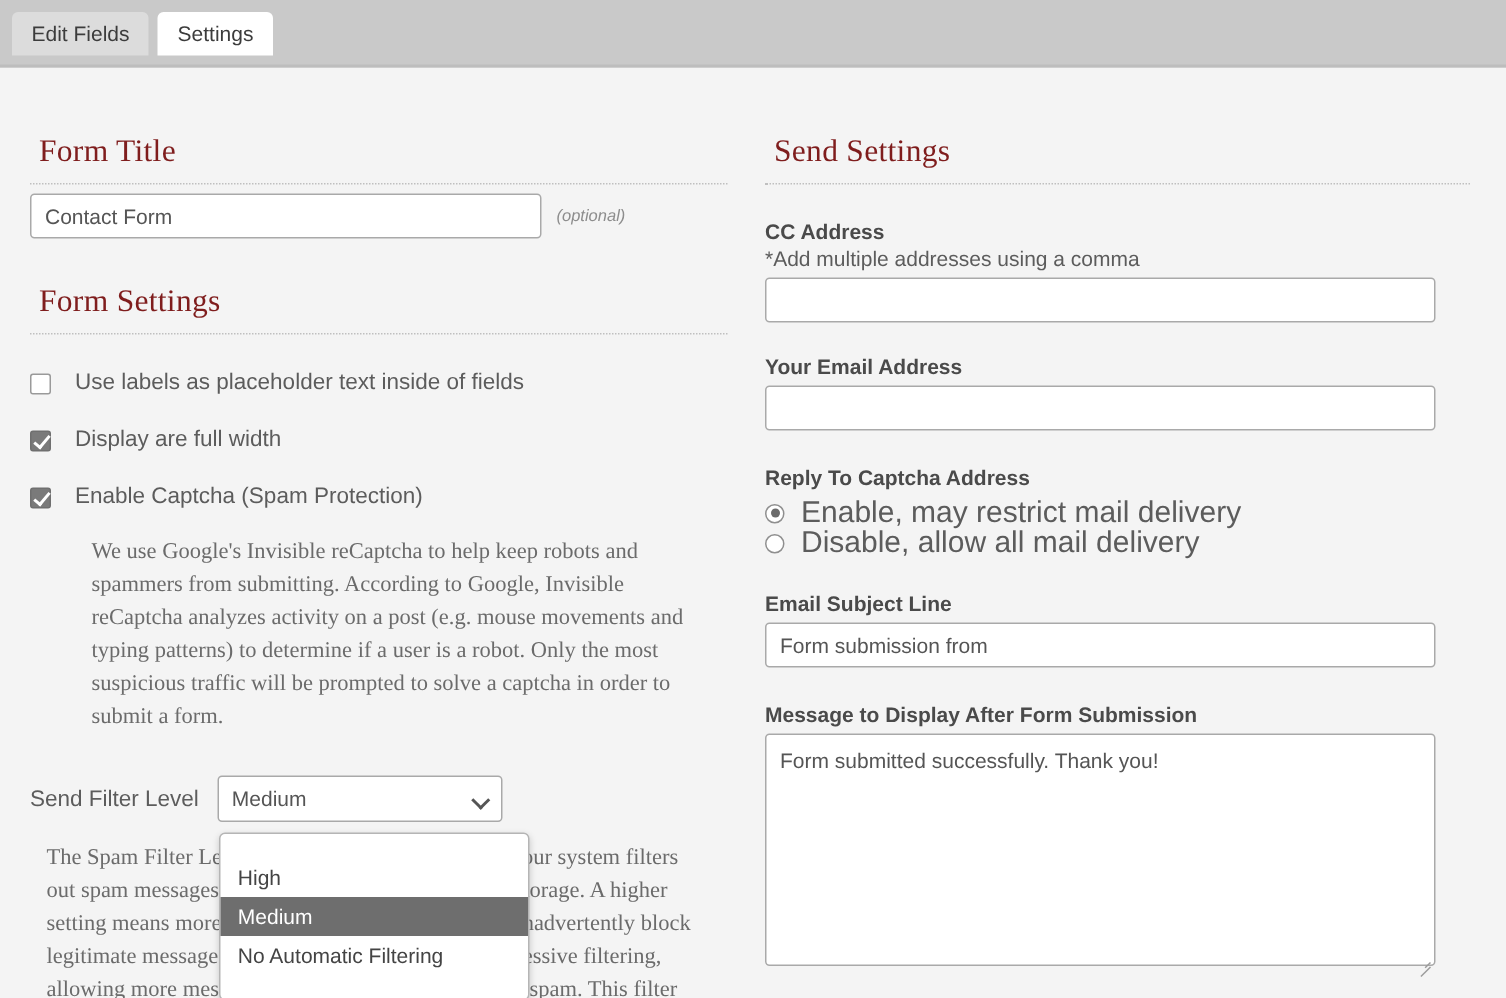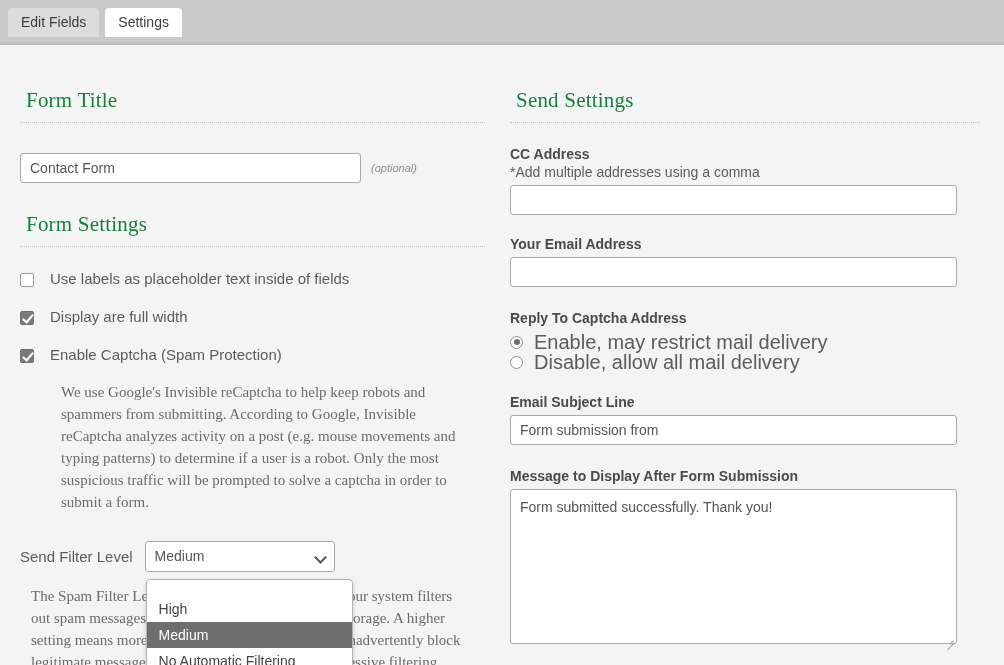--- a/index.html
+++ b/index.html
@@ -35,21 +35,21 @@
   
   .page { position: absolute; top: 45px; left: 0; width: 1004px; height: 620px; }
   .col-left  { position: absolute; left: 20px;  top: 0; width: 465px; }
   .col-right { position: absolute; left: 510px; top: 0; width: 470px; }
 
   
   .section-head {
     font-family: "Liberation Serif", serif;
     font-size: 21px;
     font-weight: normal;
-    color: #15803d;
+    color: #7f1d1d;
     margin: 0;
     padding: 43px 0 9px 6px;
     letter-spacing: .2px;
   }
   .divider {
     height: 0;
     border-bottom: 1px dotted #bfbfbf;
     margin: 0 0 0 0;
   }
 
@@ -226,21 +226,21 @@
   <div class="tab inactive">Edit Fields</div><div class="tab active">Settings</div>
 </div>
 
 <div class="page">
 
   <div class="col-left">
 
     <h2 class="section-head">Form Title</h2>
     <div class="divider"></div>
 
-    <div class="input-row" style="margin-top:30px;">
+    <div class="input-row" style="margin-top:6px;">
       <input class="text-input" style="width: 341px;" value="Contact Form">
       <span class="optional-note">(optional)</span>
     </div>
 
     <h2 class="section-head" style="padding-top:29px;">Form Settings</h2>
     <div class="divider"></div>
 
     <div style="margin-top:24px;">
 
       <div class="check-row">

